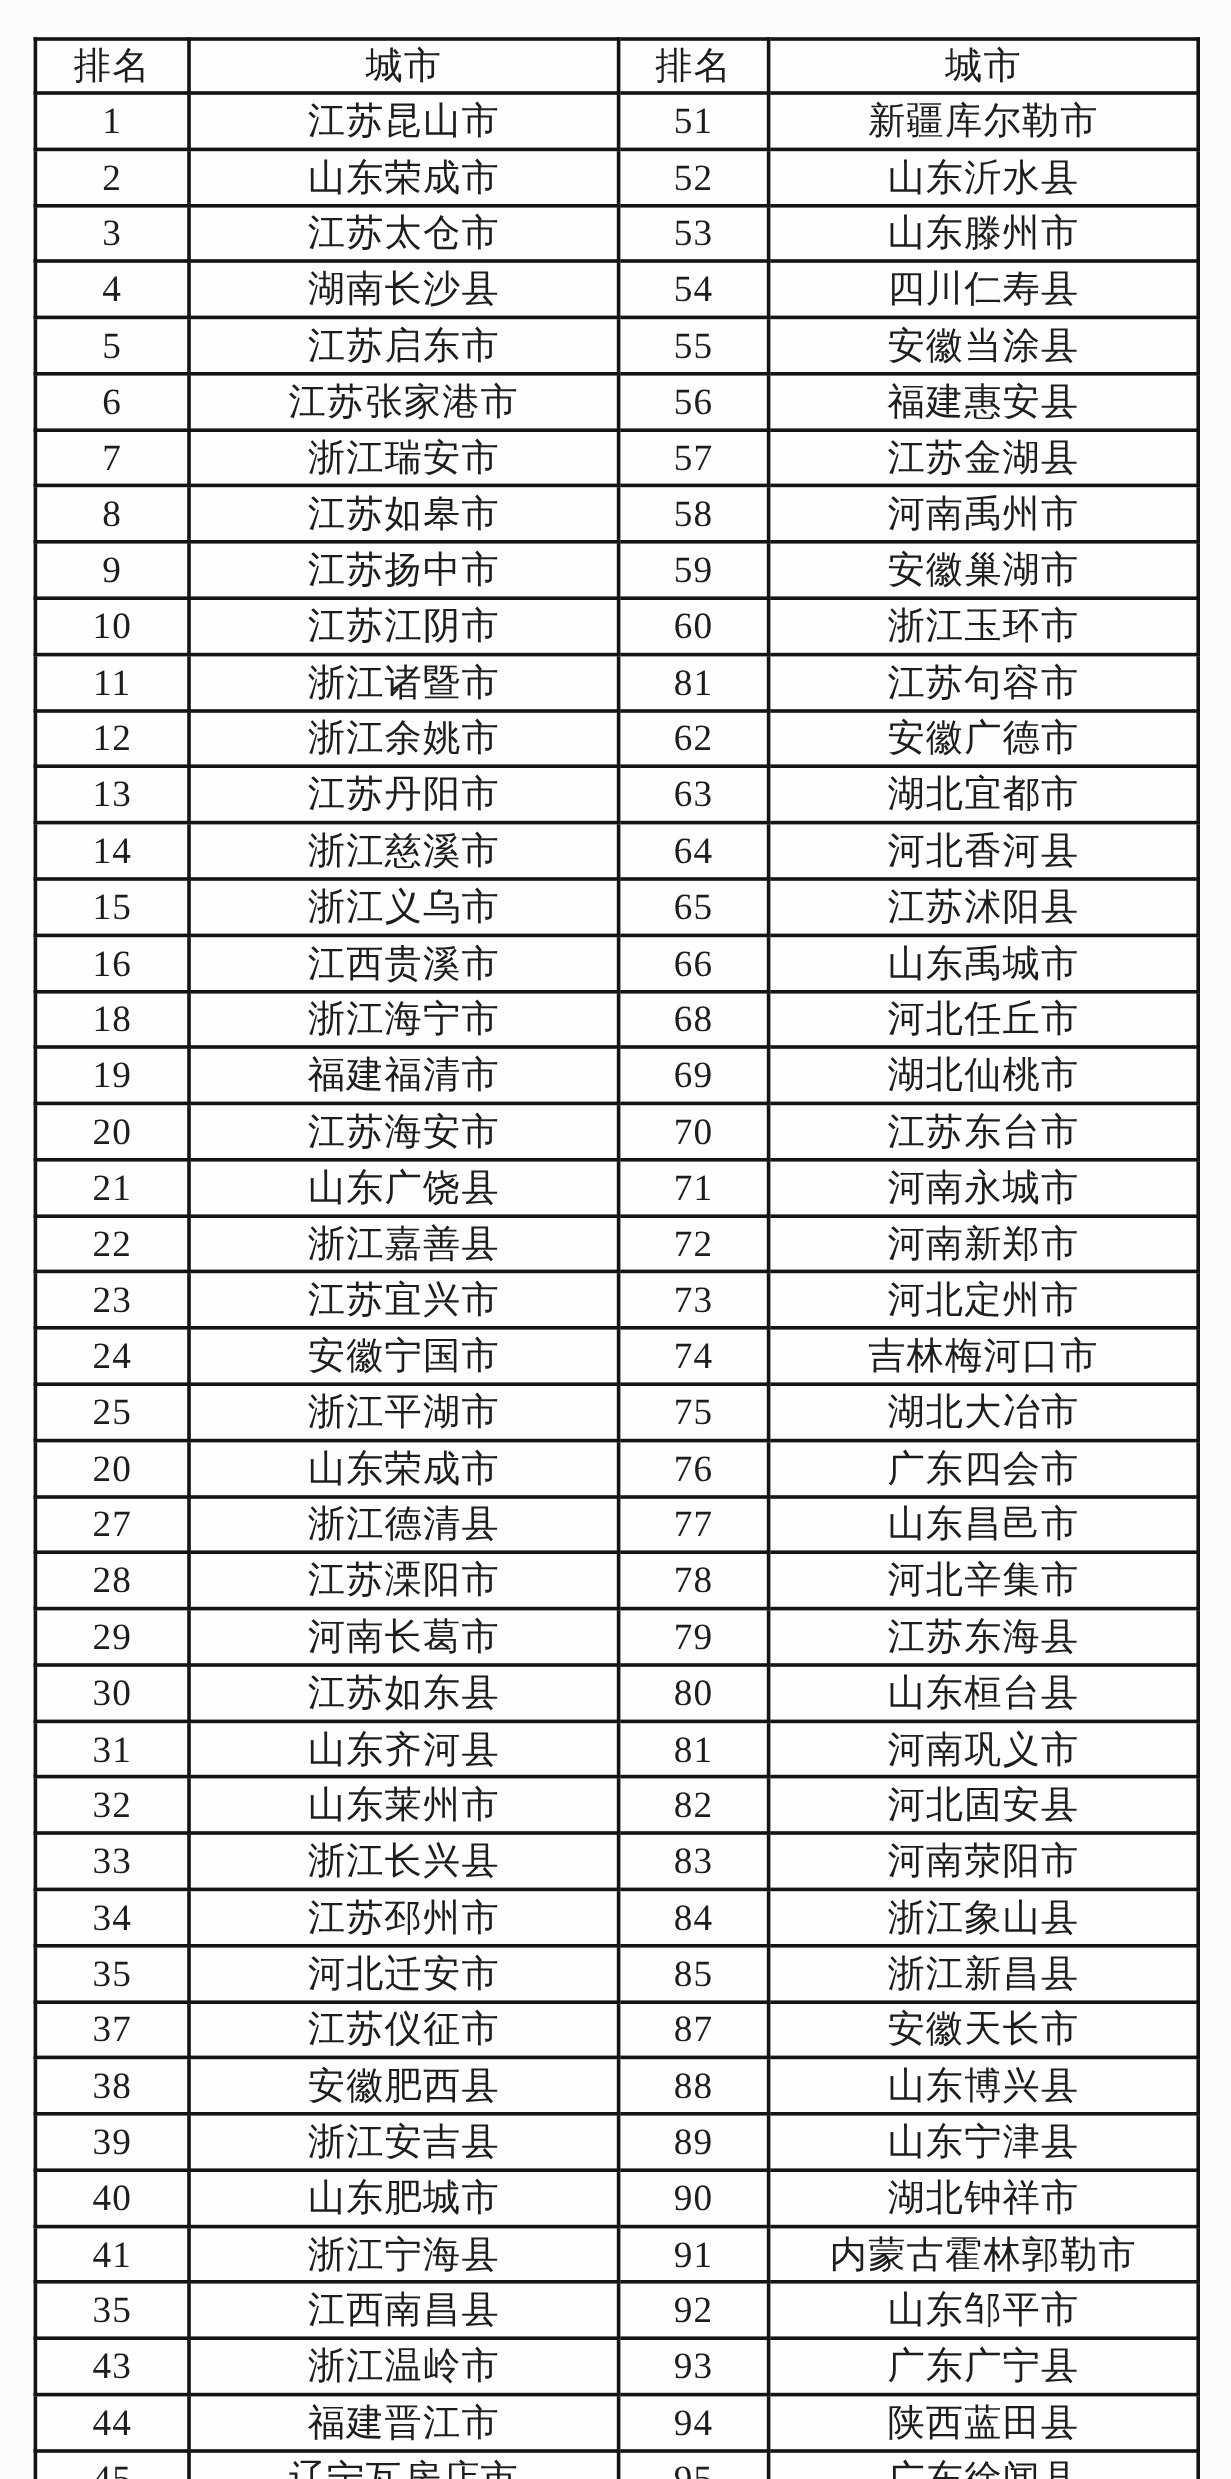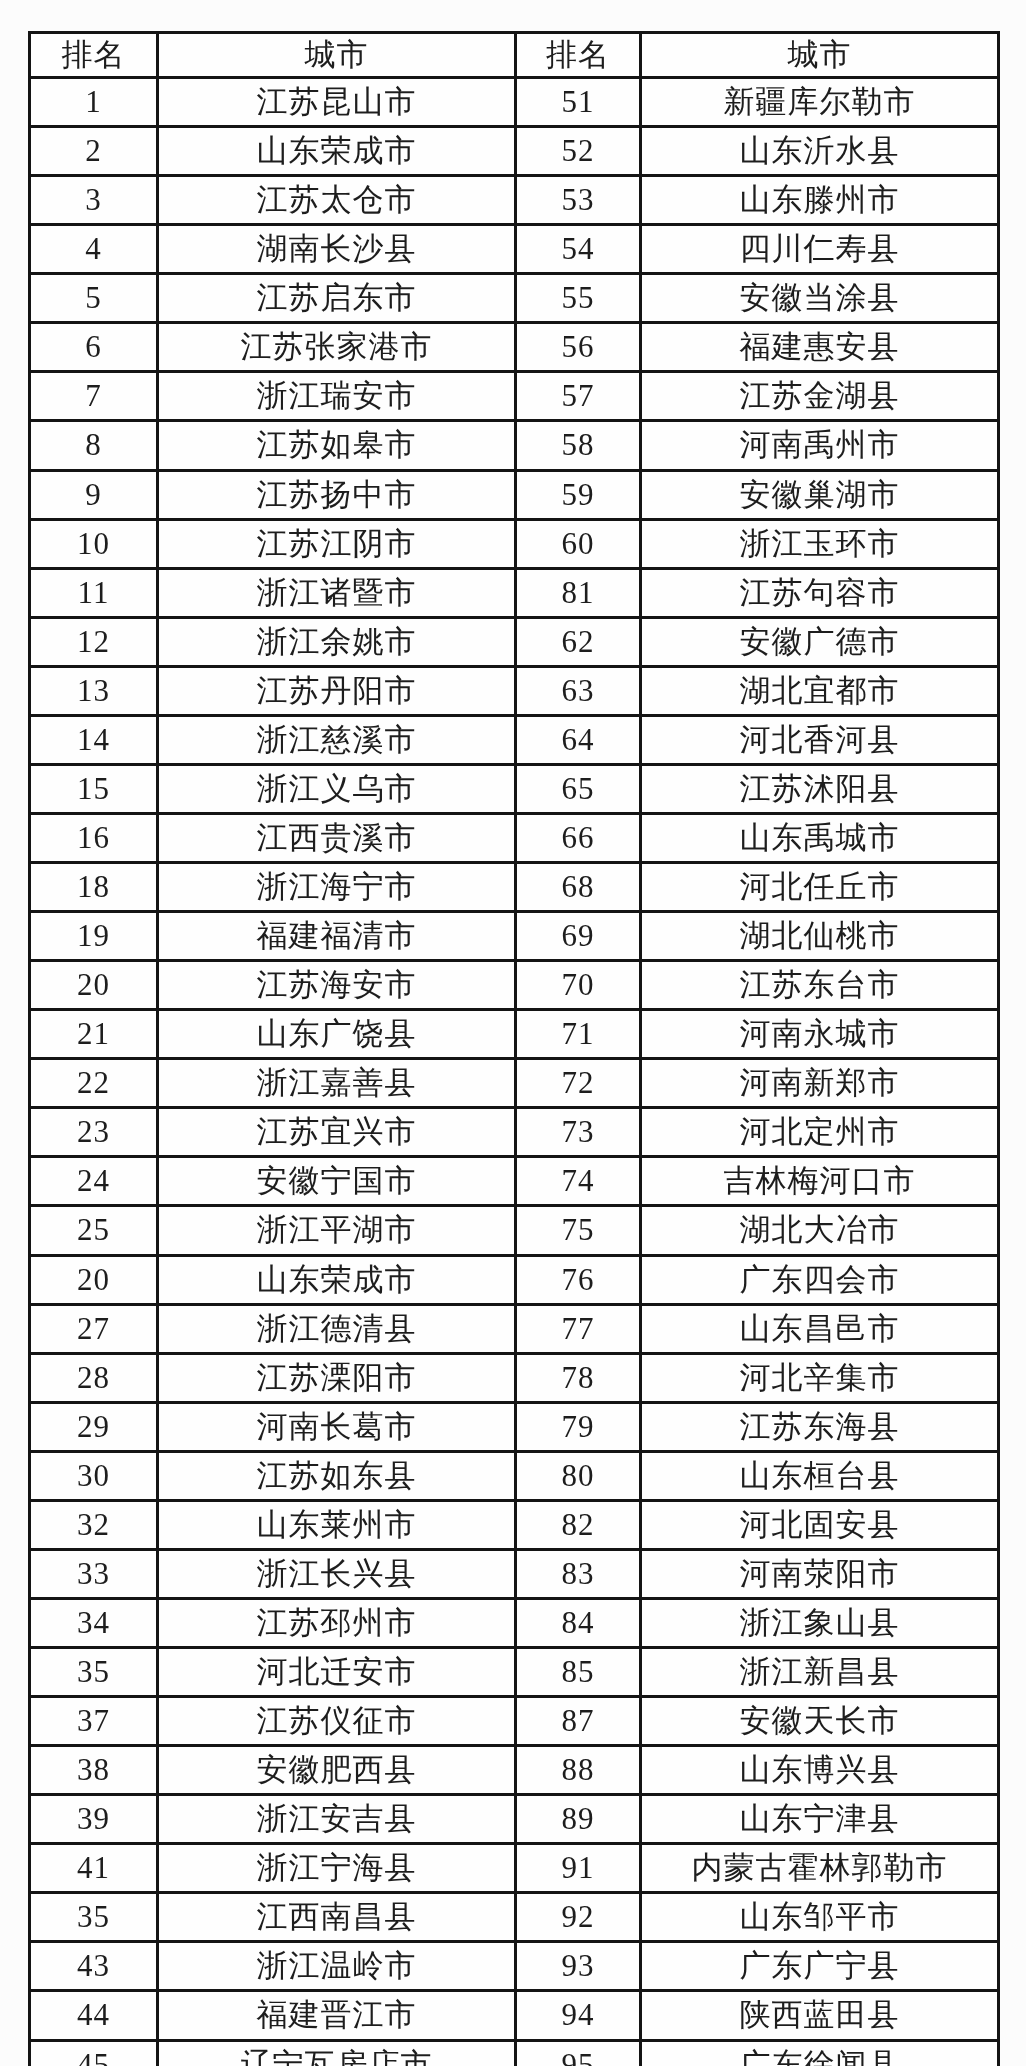--- a/index.html
+++ b/index.html
@@ -233,20 +233,26 @@
           <td>79</td>
           <td>江苏东海县</td>
         </tr>
         <tr>
           <td>30</td>
           <td>江苏如东县</td>
           <td>80</td>
           <td>山东桓台县</td>
         </tr>
         <tr>
+          <td>31</td>
+          <td>山东齐河县</td>
+          <td>81</td>
+          <td>河南巩义市</td>
+        </tr>
+        <tr>
           <td>32</td>
           <td>山东莱州市</td>
           <td>82</td>
           <td>河北固安县</td>
         </tr>
         <tr>
           <td>33</td>
           <td>浙江长兴县</td>
           <td>83</td>
           <td>河南荥阳市</td>
@@ -273,20 +279,26 @@
           <td>38</td>
           <td>安徽肥西县</td>
           <td>88</td>
           <td>山东博兴县</td>
         </tr>
         <tr>
           <td>39</td>
           <td>浙江安吉县</td>
           <td>89</td>
           <td>山东宁津县</td>
+        </tr>
+        <tr>
+          <td>40</td>
+          <td>山东肥城市</td>
+          <td>90</td>
+          <td>湖北钟祥市</td>
         </tr>
         <tr>
           <td>41</td>
           <td>浙江宁海县</td>
           <td>91</td>
           <td>内蒙古霍林郭勒市</td>
         </tr>
         <tr>
           <td>35</td>
           <td>江西南昌县</td>

